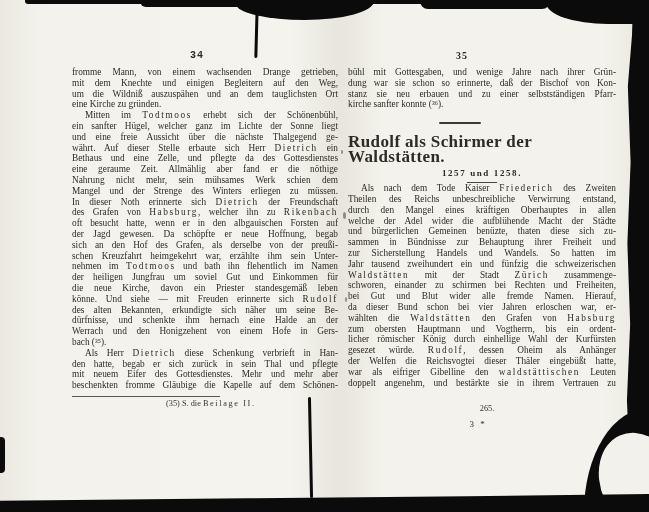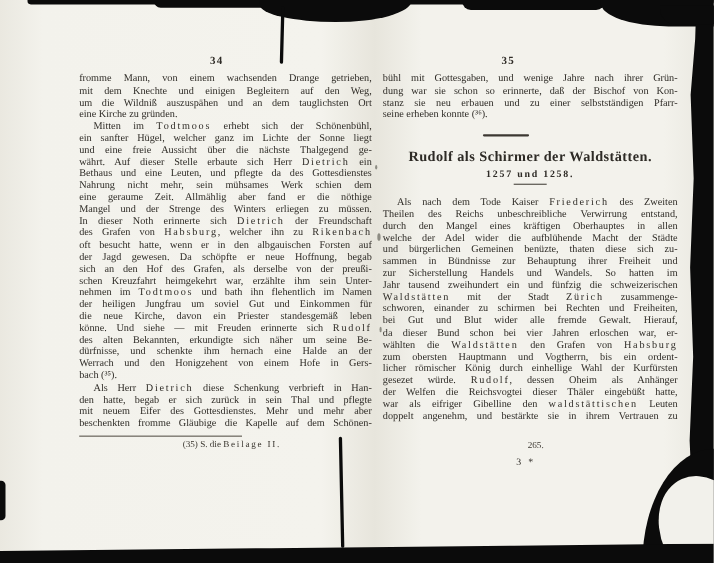--- a/index.html
+++ b/index.html
@@ -33,38 +33,38 @@
   #top-crease{left:255px;top:6px;width:2.5px;height:52px;border-radius:2px;transform:rotate(1.5deg);}
   .speck{position:absolute;background:#8d8c83;border-radius:50%;}
   #speck1{left:343px;top:212px;width:3px;height:7px;}
   #speck2{left:345px;top:297px;width:2px;height:5px;}
   #speck3{left:341px;top:150px;width:2px;height:4px;}
   
   .page-col{position:absolute;top:50px;color:#2e2b26;}
   #left-col{left:72px;width:266px;}
   #right-col{left:348px;width:268px;}
   .page-no{font-size:10px;font-weight:bold;text-align:center;height:11px;line-height:11px;margin-bottom:6px;letter-spacing:1px;}
-  #left-col .page-no{transform:translateX(-8px);}
+  #left-col .page-no{transform:translateX(-8px);font-family:Liberation Mono, monospace;}
   #right-col .page-no{transform:translateX(-20px);}
   .para{margin:0;}
   .line{font-size:9.3px;line-height:10.8px;text-align:left;}
   .line.j{text-align:justify;text-align-last:justify;}
   .line.first{text-indent:13px;}
   .sperr{letter-spacing:1.6px;}
   .fn-rule{width:148px;height:1px;background:#5a564e;margin-top:5px;}
   .footnote{margin-top:2px;text-align:center;}
   #right-col .footnote{margin-top:16px;}
   .fn-line{font-size:8.3px;line-height:10px;color:#3a362f;}
   .fn-line:first-child{text-indent:10px;}
   #right-col .footnote .fn-line:nth-child(2){margin-left:-14px;}
   .squiggle{width:42px;height:2px;background:#3c3832;margin:12px auto 0 auto;transform:translateX(-22px);border-radius:1px;}
-  .section-title{font-size:13px;font-weight:bold;text-align:center;margin-top:10px;line-height:15px;letter-spacing:.4px;}
+  .section-title{font-size:17px;font-weight:bold;text-align:left;margin-top:10px;line-height:15px;letter-spacing:.4px;}
   .section-dates{font-size:9px;font-weight:bold;text-align:center;margin-top:4px;line-height:11px;letter-spacing:1.6px;}
   .dates-rule{width:30px;height:1px;background:#4a463f;margin:3px auto 0 auto;}
-  #right-col .paras-main{margin-top:11px;}
+  #right-col .paras-main{}
   .signature{font-size:9px;text-align:center;margin-top:5px;letter-spacing:2px;transform:translateX(-4px);}
 </style>
 </head>
 <body>
 
 <div id="scan">
 
   <div class="page-col" id="left-col">
     <div class="page-no">34</div>
     <div>
@@ -72,23 +72,23 @@
           <div class="line j">fromme Mann, von einem wachsenden Drange getrieben,</div>
           <div class="line j">mit dem Knechte und einigen Begleitern auf den Weg,</div>
           <div class="line j">um die Wildniß auszuspähen und an dem tauglichsten Ort</div>
           <div class="line">eine Kirche zu gründen.</div>
         </div>
         <div class="para">
           <div class="line first j">Mitten im <span class="sperr">Todtmoos</span> erhebt sich der Schönenbühl,</div>
           <div class="line j">ein sanfter Hügel, welcher ganz im Lichte der Sonne liegt</div>
           <div class="line j">und eine freie Aussicht über die nächste Thalgegend ge-</div>
           <div class="line j">währt. Auf dieser Stelle erbaute sich Herr <span class="sperr">Dietrich</span> ein</div>
-          <div class="line j">Bethaus und eine Leuten, und pflegte da des Gottesdienstes</div>
+          <div class="line j">Bethaus und eine Zelle, und pflegte da des Gottesdienstes</div>
+          <div class="line j">eine geraume Zeit. Allmählig aber fand er die nöthige</div>
           <div class="line j">Nahrung nicht mehr, sein mühsames Werk schien dem</div>
-          <div class="line j">eine geraume Zeit. Allmählig aber fand er die nöthige</div>
           <div class="line j">Mangel und der Strenge des Winters erliegen zu müssen.</div>
           <div class="line j">In dieser Noth erinnerte sich <span class="sperr">Dietrich</span> der Freundschaft</div>
           <div class="line j">des Grafen von <span class="sperr">Habsburg</span>, welcher ihn zu <span class="sperr">Rikenbach</span></div>
           <div class="line j">oft besucht hatte, wenn er in den albgauischen Forsten auf</div>
           <div class="line j">der Jagd gewesen. Da schöpfte er neue Hoffnung, begab</div>
           <div class="line j">sich an den Hof des Grafen, als derselbe von der preußi-</div>
           <div class="line j">schen Kreuzfahrt heimgekehrt war, erzählte ihm sein Unter-</div>
           <div class="line j">nehmen im <span class="sperr">Todtmoos</span> und bath ihn flehentlich im Namen</div>
           <div class="line j">der heiligen Jungfrau um soviel Gut und Einkommen für</div>
           <div class="line j">die neue Kirche, davon ein Priester standesgemäß leben</div>
@@ -111,40 +111,40 @@
       </div>
   </div>
 
   <div class="page-col" id="right-col">
     <div class="page-no">35</div>
     <div>
         <div class="para">
           <div class="line j">bühl mit Gottesgaben, und wenige Jahre nach ihrer Grün-</div>
           <div class="line j">dung war sie schon so erinnerte, daß der Bischof von Kon-</div>
           <div class="line j">stanz sie neu erbauen und zu einer selbstständigen Pfarr-</div>
-          <div class="line">seine erheben konnte (³⁶).</div>
+          <div class="line">kirche sanfter konnte (³⁶).</div>
         </div>
       </div>
     <div class="squiggle"></div>
     <div class="section-title">Rudolf als Schirmer der Waldstätten.</div>
     <div class="section-dates">1257 und 1258.</div>
     <div class="dates-rule"></div>
     <div class="paras-main">
         <div class="para">
           <div class="line first j">Als nach dem Tode Kaiser <span class="sperr">Friederich</span> des Zweiten</div>
           <div class="line j">Theilen des Reichs unbeschreibliche Verwirrung entstand,</div>
           <div class="line j">durch den Mangel eines kräftigen Oberhauptes in allen</div>
           <div class="line j">welche der Adel wider die aufblühende Macht der Städte</div>
           <div class="line j">und bürgerlichen Gemeinen benüzte, thaten diese sich zu-</div>
           <div class="line j">sammen in Bündnisse zur Behauptung ihrer Freiheit und</div>
           <div class="line j">zur Sicherstellung Handels und Wandels. So hatten im</div>
           <div class="line j">Jahr tausend zweihundert ein und fünfzig die schweizerischen</div>
           <div class="line j"><span class="sperr">Waldstätten</span> mit der Stadt <span class="sperr">Zürich</span> zusammenge-</div>
           <div class="line j">schworen, einander zu schirmen bei Rechten und Freiheiten,</div>
-          <div class="line j">bei Gut und Blut wider alle fremde Gewalt. Hierauf,</div>
+          <div class="line j">bei Gut und Blut wider alle fremde Namen. Hierauf,</div>
           <div class="line j">da dieser Bund schon bei vier Jahren erloschen war, er-</div>
           <div class="line j">wählten die <span class="sperr">Waldstätten</span> den Grafen von <span class="sperr">Habsburg</span></div>
           <div class="line j">zum obersten Hauptmann und Vogtherrn, bis ein ordent-</div>
           <div class="line j">licher römischer König durch einhellige Wahl der Kurfürsten</div>
           <div class="line j">gesezet würde. <span class="sperr">Rudolf</span>, dessen Oheim als Anhänger</div>
           <div class="line j">der Welfen die Reichsvogtei dieser Thäler eingebüßt hatte,</div>
           <div class="line j">war als eifriger Gibelline den <span class="sperr">waldstättischen</span> Leuten</div>
           <div class="line j">doppelt angenehm, und bestärkte sie in ihrem Vertrauen zu</div>
         </div>
       </div>

